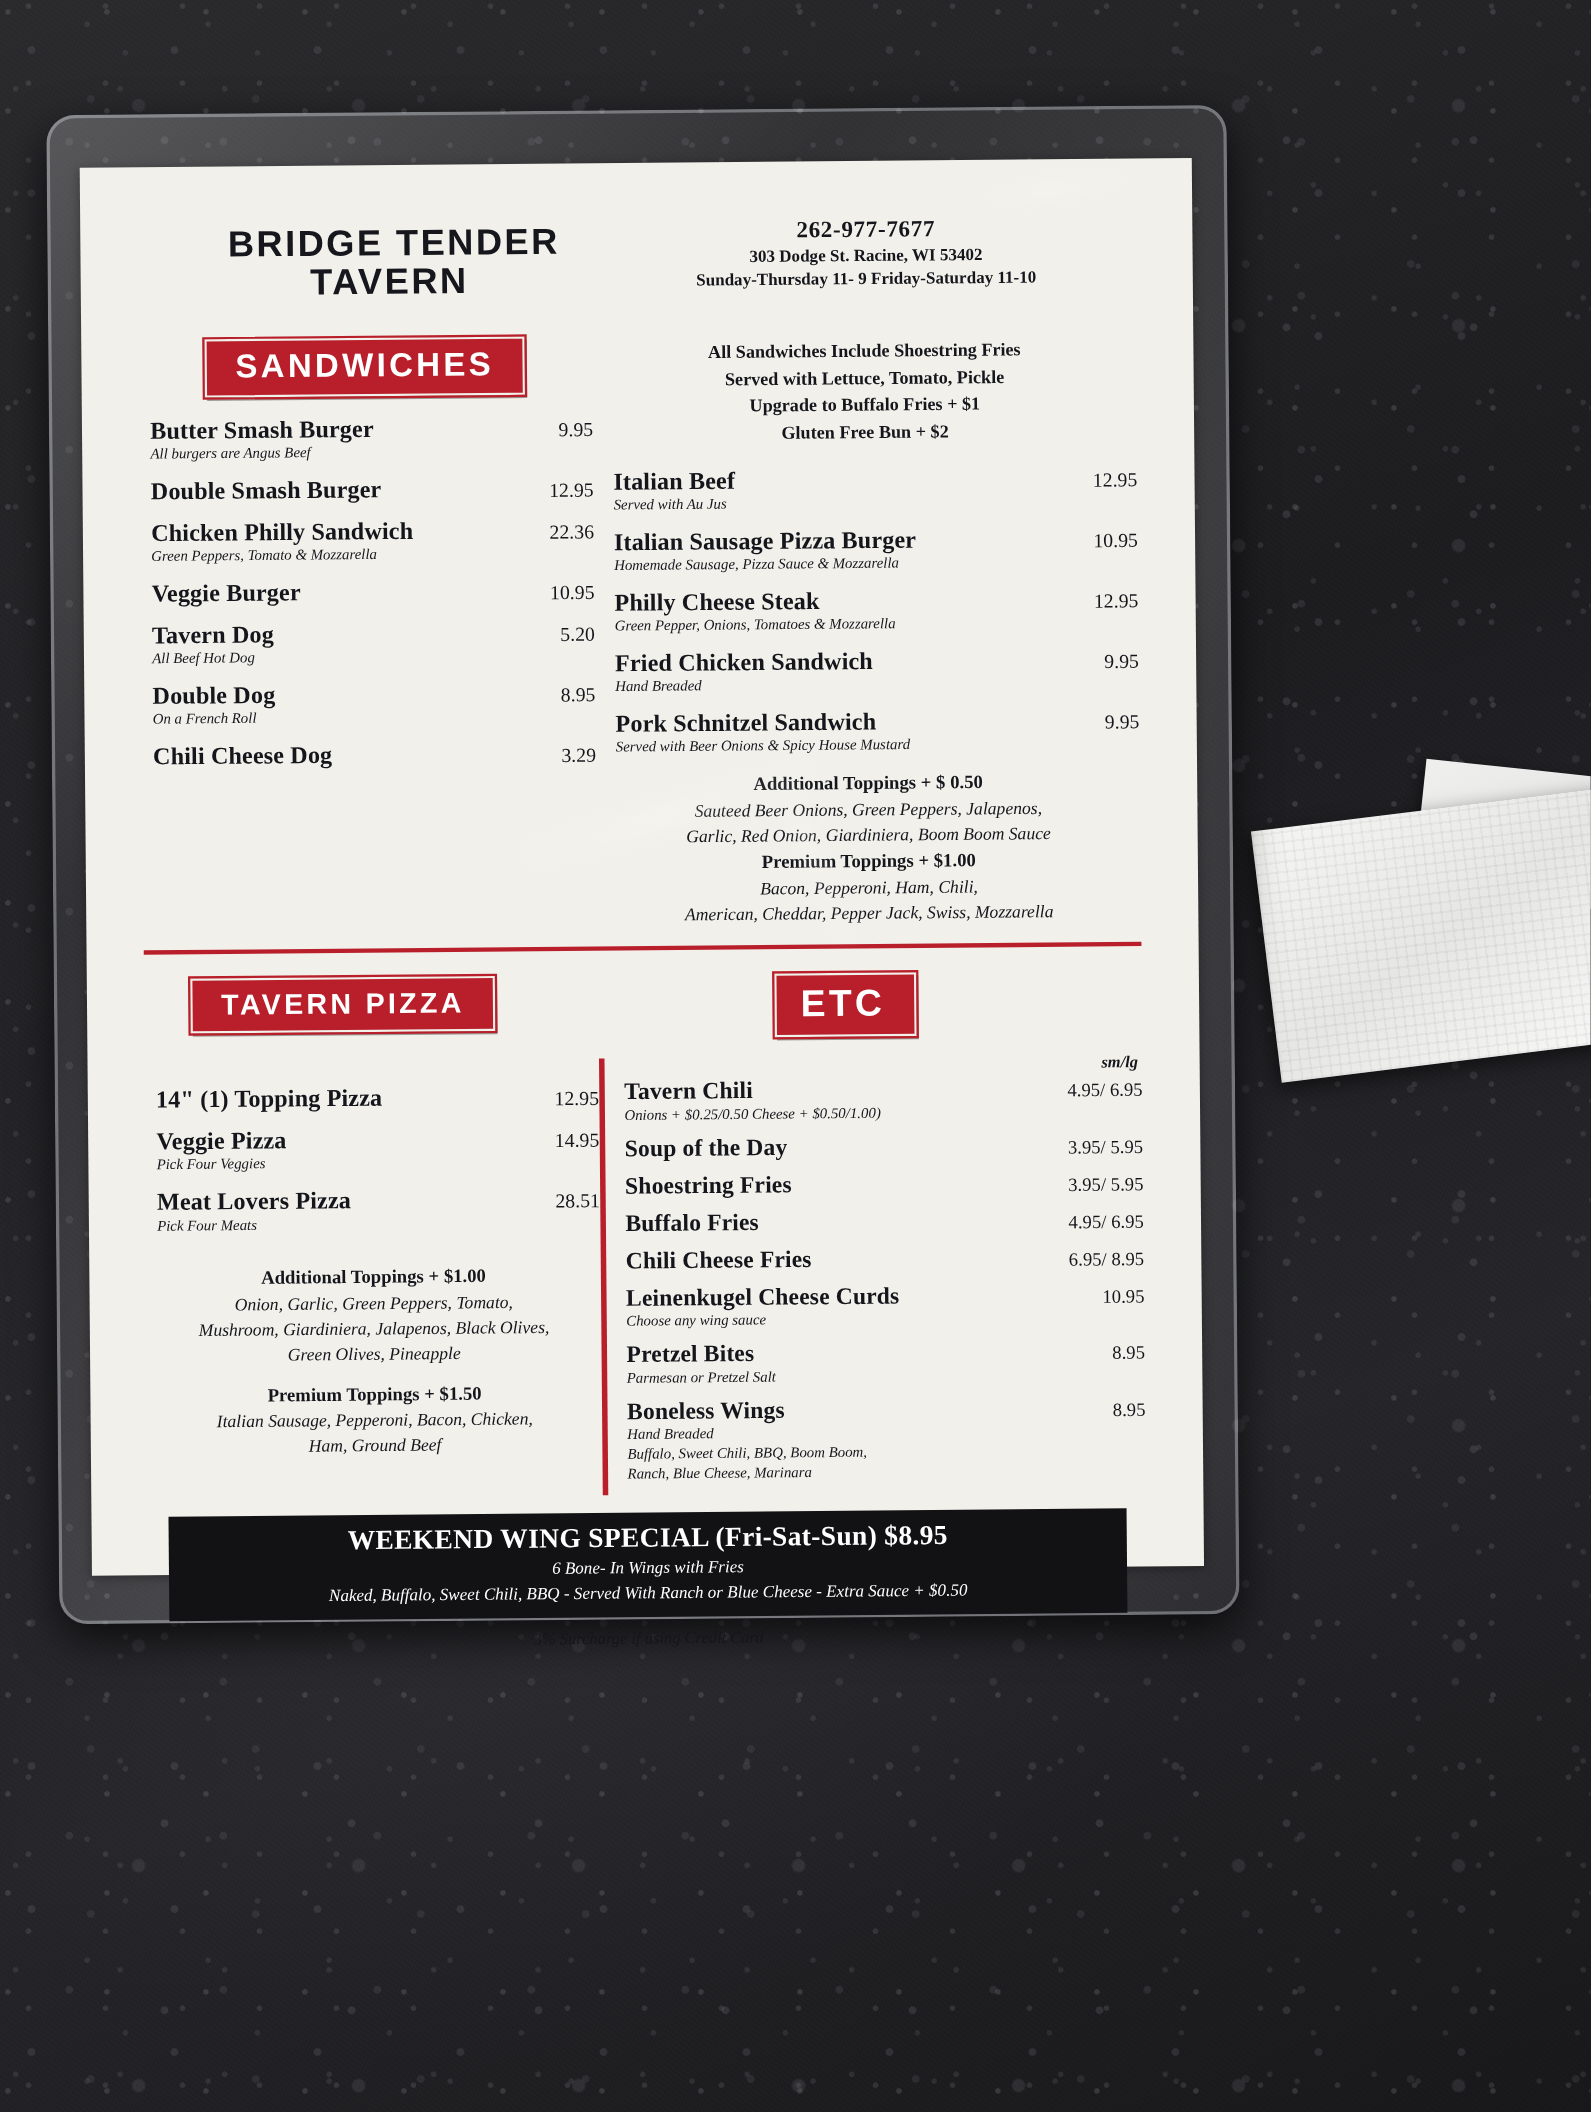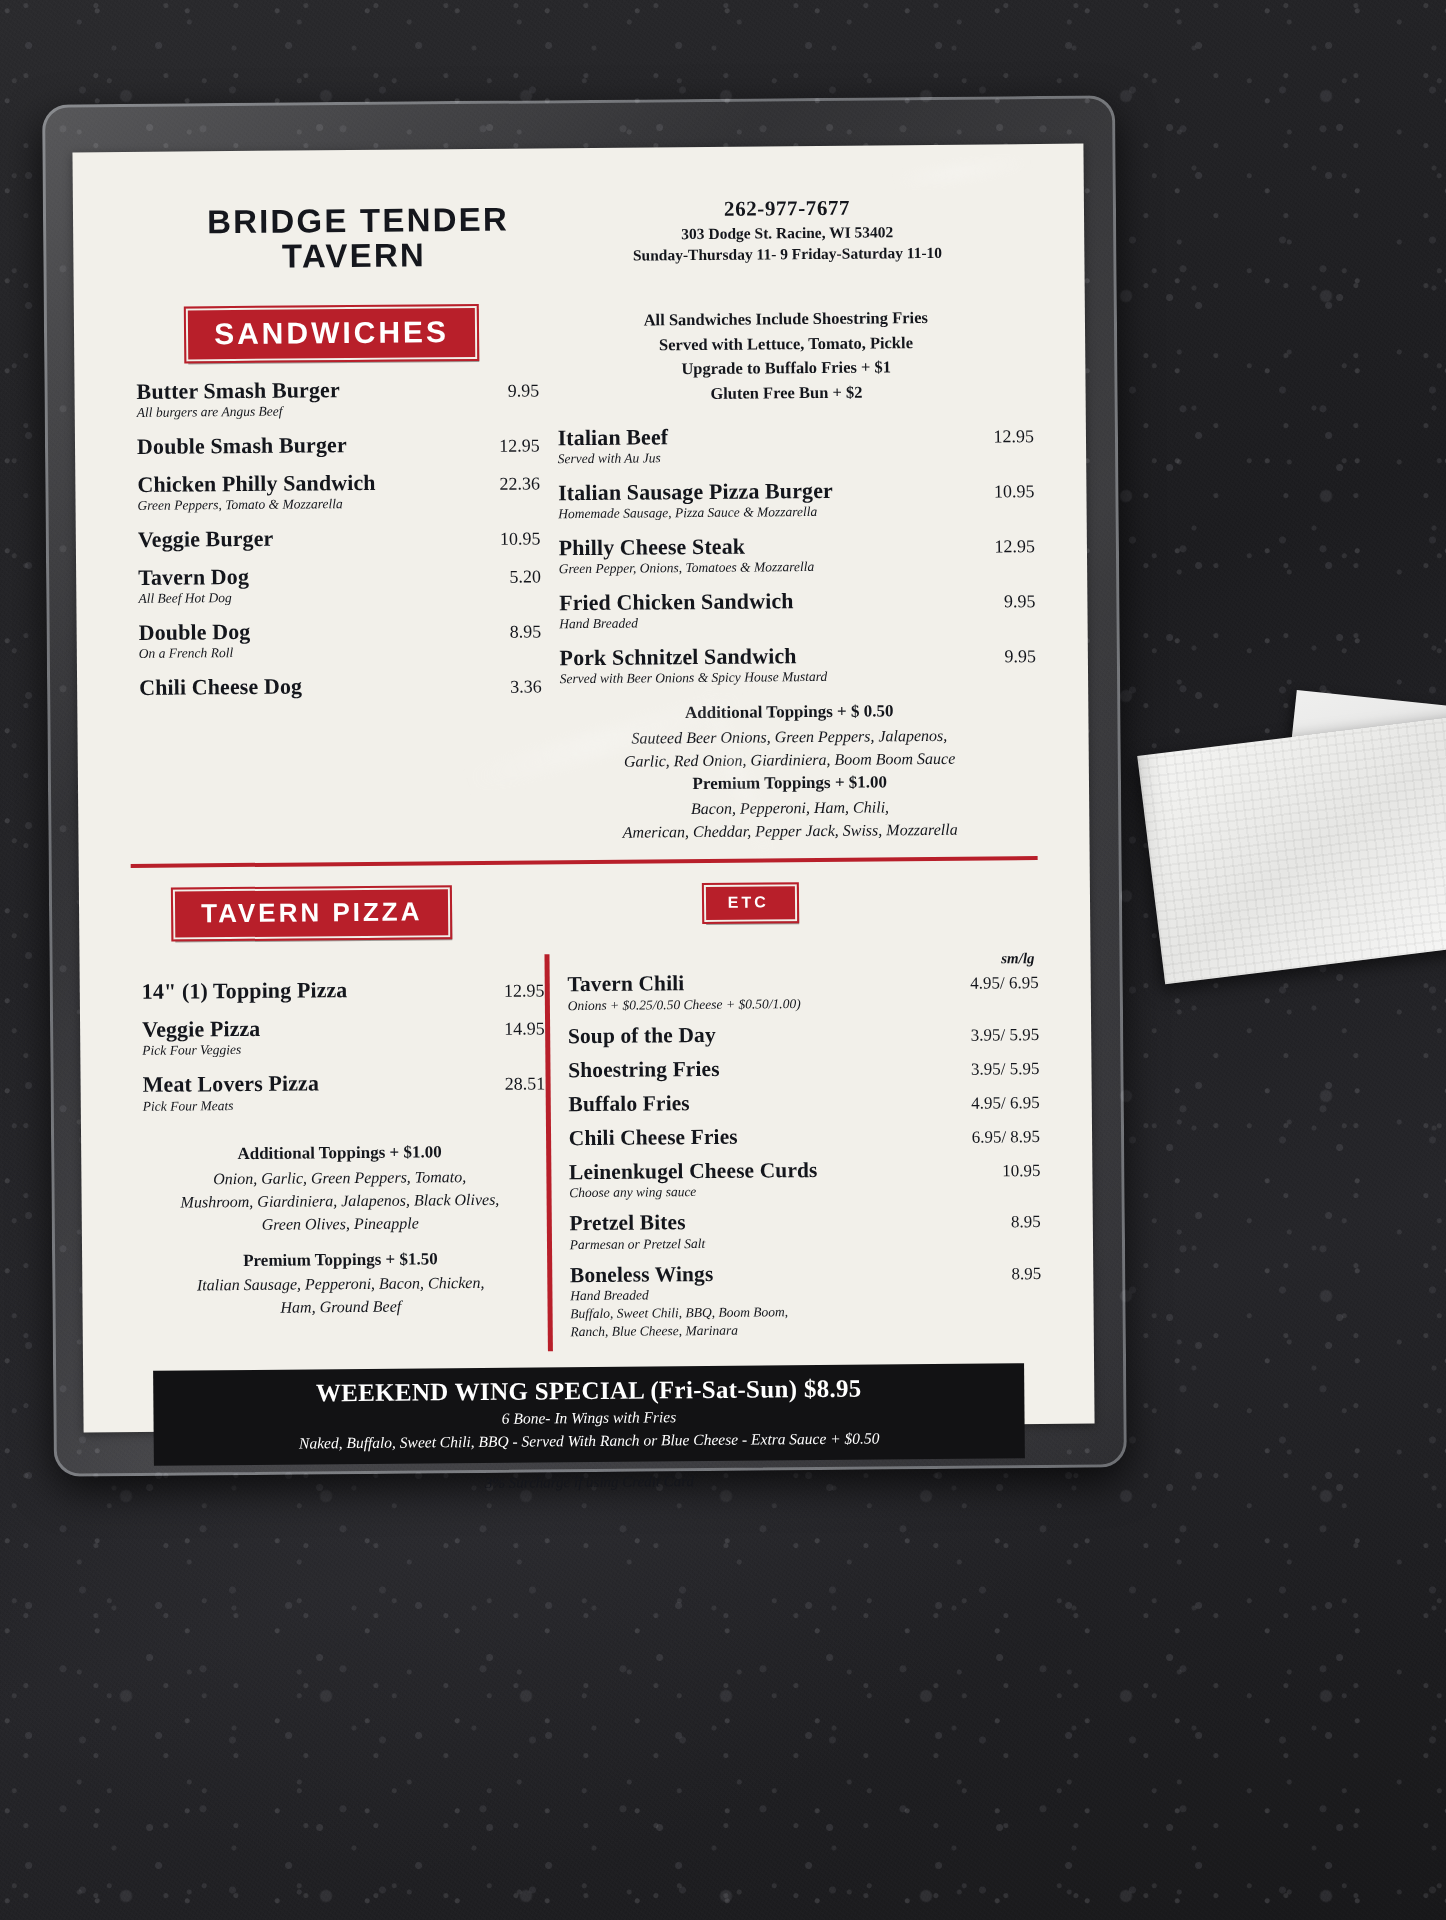--- a/index.html
+++ b/index.html
@@ -140,21 +140,21 @@
     font-family: "Liberation Sans", sans-serif;
     font-weight: bold;
     letter-spacing: 3px;
     padding: 7px 26px 8px 26px;
     box-shadow: 2px 3px 0 rgba(0,0,0,0.35);
     border: 2px solid #f2f0ea;
     outline: 2px solid #b81f2a;
   }
   .banner-sandwiches { font-size: 30px; }
   .banner-pizza { font-size: 26px; }
-  .banner-etc { font-size: 16px; padding-left: 22px; }
+  .banner-etc { font-size: 34px; padding-left: 22px; }
 
   
   .cols { display: flex; margin-top: 6px; }
   .col-left  { width: 45.5%; }
   .col-right { width: 54.5%; }
 
   .includes {
     text-align: center;
     font-size: 16.5px;
     font-weight: bold;
@@ -319,21 +319,21 @@
                 <div class="txt">
                   <div class="nm">Double Dog</div>
                   <div class="ds">On a French Roll</div>
                 </div>
                 <div class="pr">8.95</div>
               </div>
               <div class="item">
                 <div class="txt">
                   <div class="nm">Chili Cheese Dog</div>
                 </div>
-                <div class="pr">3.36</div>
+                <div class="pr">3.29</div>
               </div>
             </div>
         </div>
         <div class="col-right">
           <div class="includes">
               <div>All Sandwiches Include Shoestring Fries</div>
               <div>Served with Lettuce, Tomato, Pickle</div>
               <div>Upgrade to Buffalo Fries  + $1</div>
               <div>Gluten Free Bun  + $2</div>
             </div>

